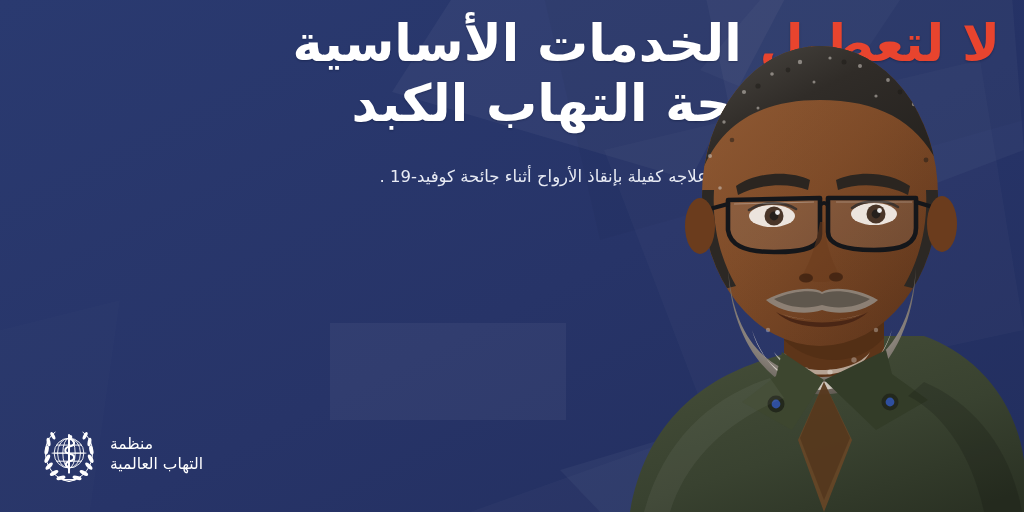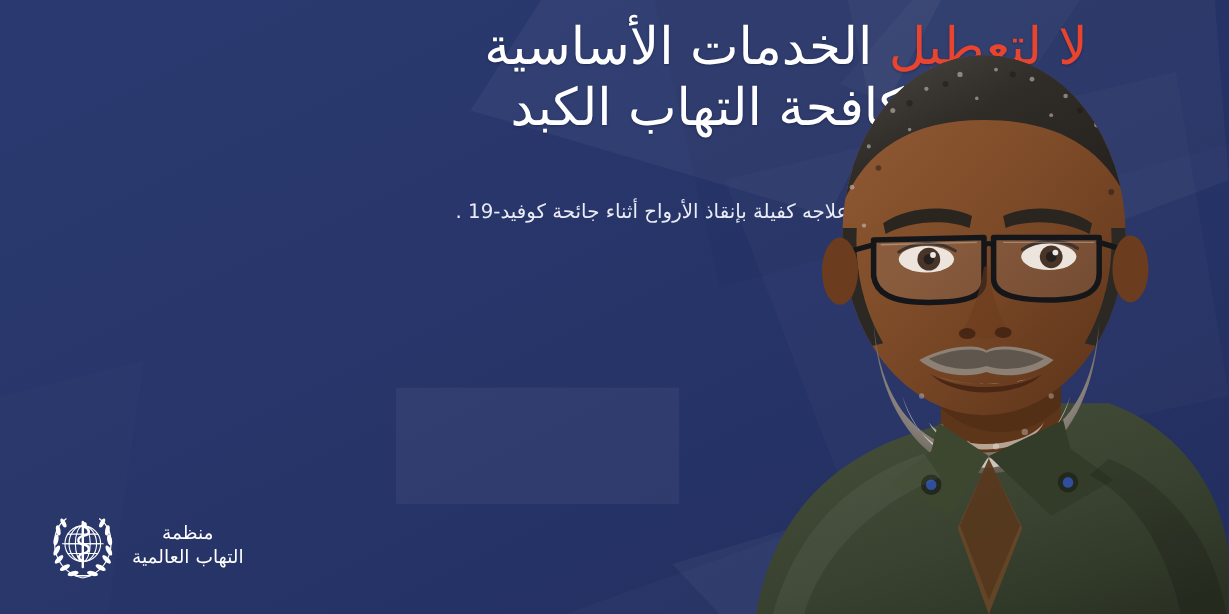--- a/index.html
+++ b/index.html
@@ -22,22 +22,22 @@
   .content{
     position:absolute;top:0;right:0;left:0;height:512px;
     z-index:5;
   }
   .headline{
     position:absolute;top:14px;right:24px;
     width:690px;
     text-align:center;
     direction:rtl;
     line-height:1.18;
-    font-weight:400;
-    font-size:43px;
+    font-weight:700;
+    font-size:51px;
     color:#ffffff;
     letter-spacing:0px;
     text-shadow:0 1px 2px rgba(10,16,45,.35);
   }
   .headline .ln{display:block;white-space:nowrap;}
   .headline .ln1{text-align:center;}
   .headline .ln2{text-align:center;padding-right:90px;}
   .accent{color:#e8442e;}
 
   .subtitle{
@@ -53,21 +53,21 @@
   }
 
   
   .who-logo{
     position:absolute;left:38px;bottom:26px;
     display:flex;flex-direction:row-reverse;align-items:center;
     gap:10px;z-index:7;
   }
   .who-emblem{width:62px;height:62px;display:block;flex:0 0 auto;}
   .who-wordmark{
-    direction:rtl;text-align:center;color:#ffffff;
+    direction:rtl;text-align:left;color:#ffffff;
     font-size:15.5px;font-weight:400;line-height:1.28;
     white-space:nowrap;
   }
   .who-wordmark span{display:block;}
 
   
   .portrait{
     position:absolute;top:0;right:0;
     width:400px;height:512px;
     z-index:6;pointer-events:none;

